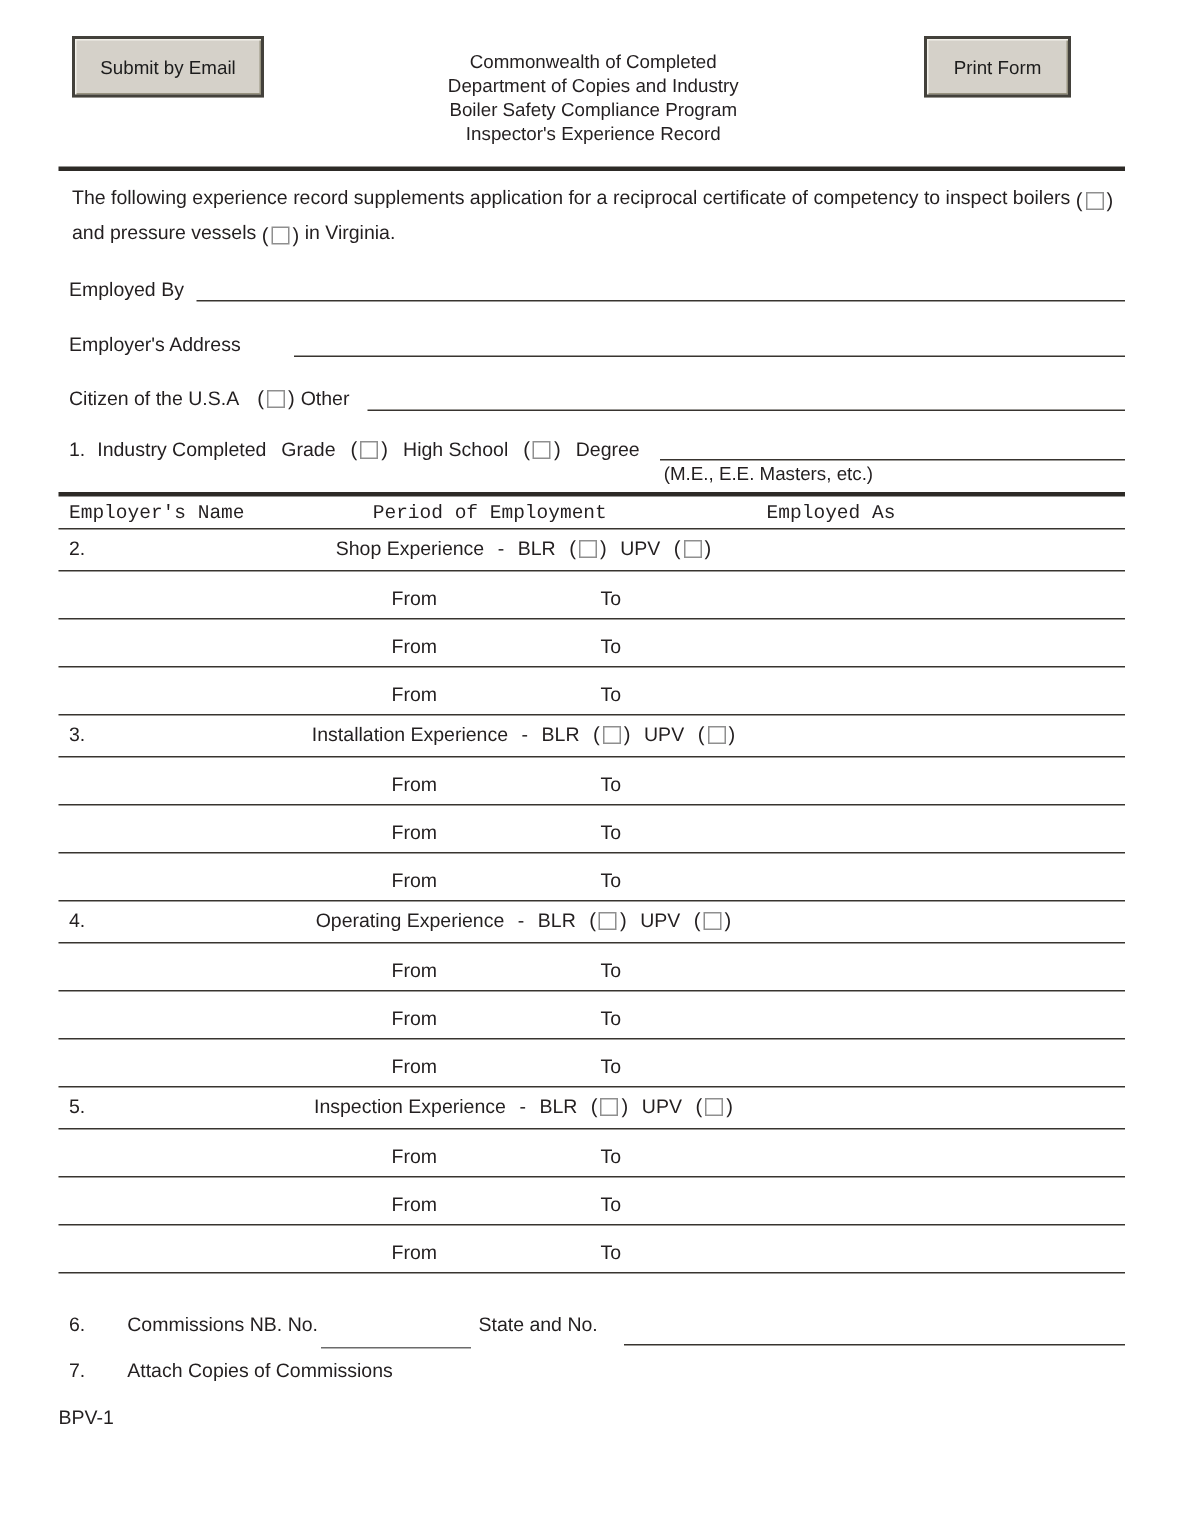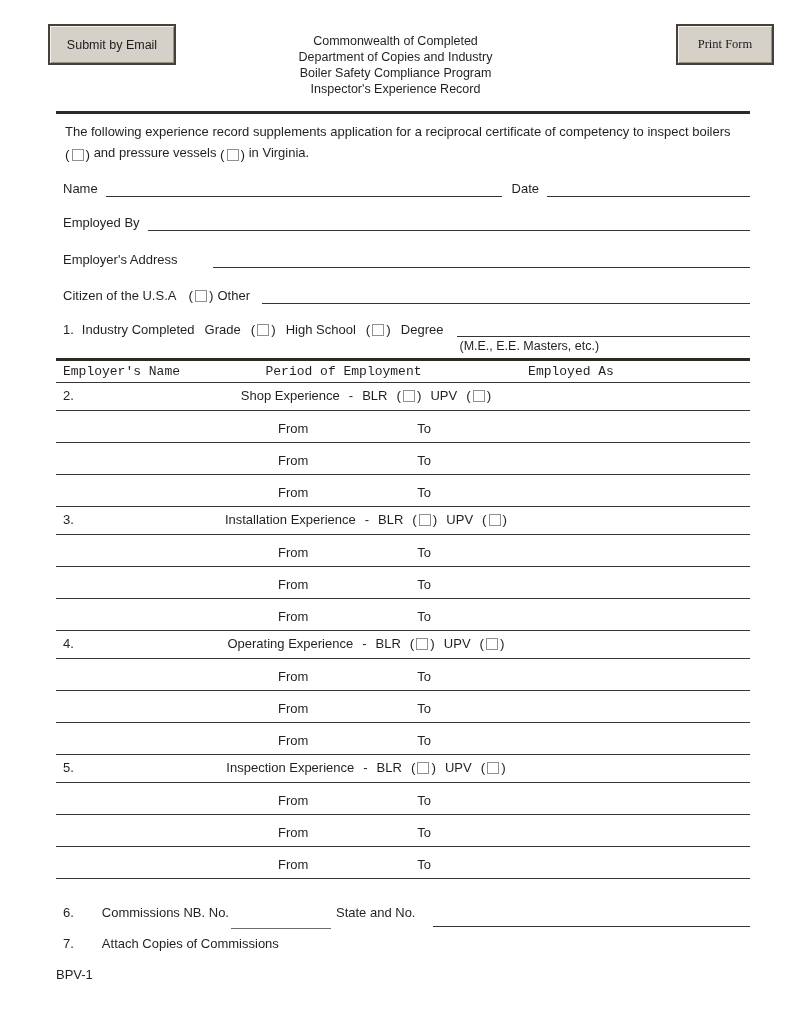--- a/index.html
+++ b/index.html
@@ -5,33 +5,33 @@
   * { box-sizing: border-box; margin: 0; padding: 0; }
   html, body { width: 791px; height: 1024px; }
   body {
     background: #ffffff;
     font-family: "Liberation Sans", sans-serif;
     color: #231f20;
     font-size: 13px;
     position: relative;
     overflow: hidden;
   }
-  .content { margin: 0 41px 0 56px; position: relative; }
+  .content { margin: 0 41px 0 39px; position: relative; }
 
   
   .btn {
     position: absolute; top: 24px; height: 41px;
     background: #d5d1c9;
     border: 2px solid #43413b;
     box-shadow: inset 1px 1px 0 #f2f0e9, inset -1px -1px 0 #96927f;
     display: flex; align-items: center; justify-content: center;
     font-size: 12.5px; color: #1c1c1c; cursor: pointer; white-space: nowrap;
   }
   .btn-submit { left: 48px; width: 128px; }
-  .btn-print  { left: 676px; width: 98px; font-family: Liberation Serif, serif; }
+  .btn-print  { left: 616px; width: 98px; }
 
   
   .title-block { padding-top: 33px; text-align: center; line-height: 16px; font-size: 12.5px; }
 
   .rule-thick { border-bottom: 3px solid #2d2a26; margin-top: 14px; }
   .tbl-rule-thick { border-top: 3px solid #2d2a26; margin-top: 5px; }
 
   
   .intro { margin-top: 7px; padding-left: 9px; line-height: 21px; }
 
@@ -118,26 +118,20 @@
       </span>
       <span>and pressure vessels</span>
       <span class="cb">
         <span class="paren">(</span>
         <span class="box"></span>
         <span class="paren">)</span>
       </span>
       <span>in Virginia.</span>
     </div>
 
-    <div class="frow row-name">
-      <span class="lbl">Name</span>
-      <span class="wline grow gap8"></span>
-      <span class="lbl gap10">Date</span>
-      <span class="wline date-line gap8"></span>
-    </div>
 
     <div class="frow row-empby">
       <span class="lbl">Employed By</span>
       <span class="wline grow gap8"></span>
     </div>
 
     <div class="frow row-addr">
       <span class="lbl">Employer's Address</span>
       <span class="wline grow gap8"></span>
     </div>

